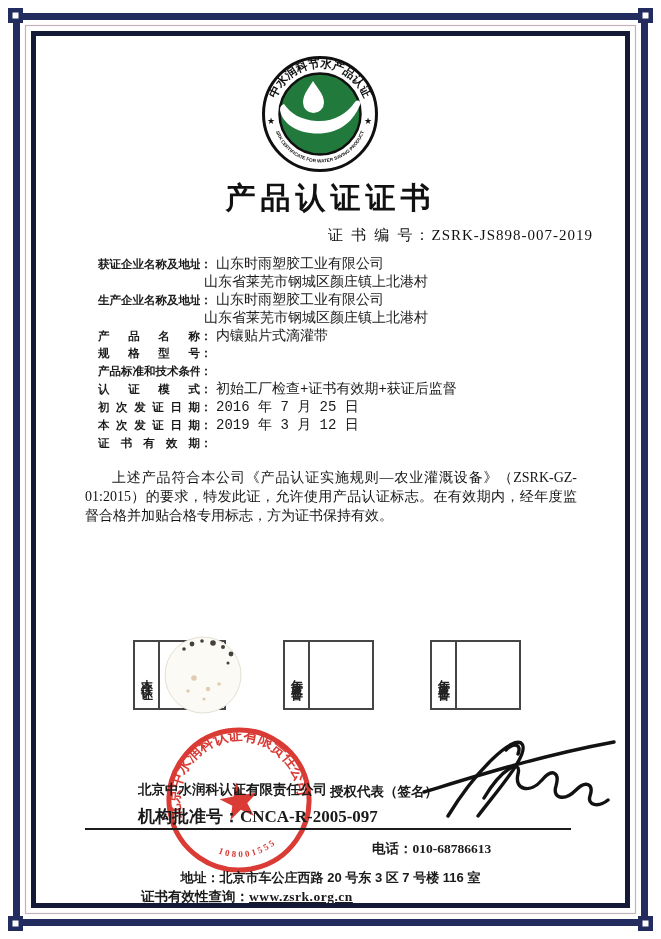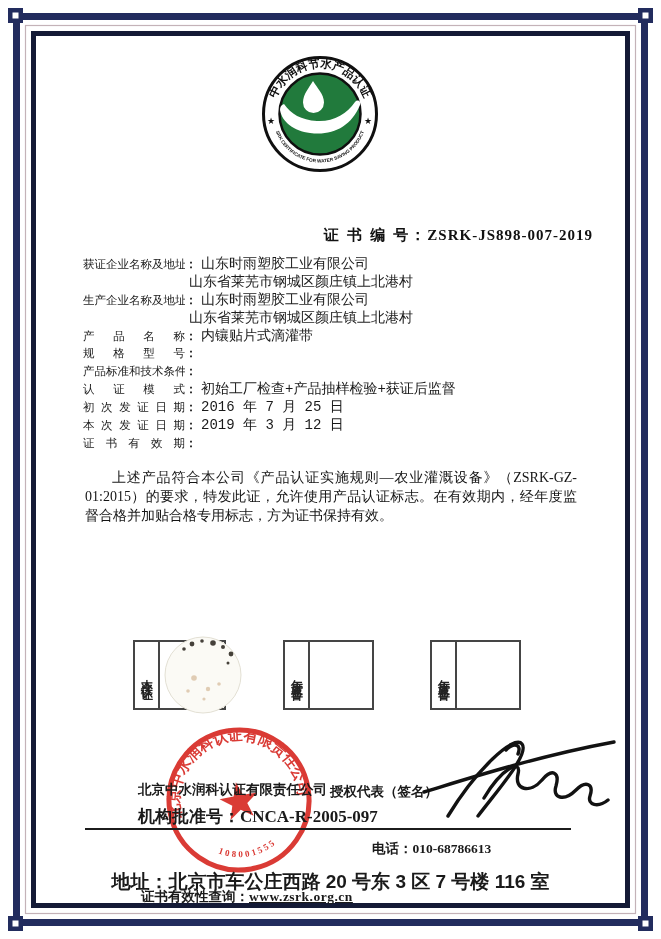--- a/index.html
+++ b/index.html
@@ -11,31 +11,31 @@
 
   .borders{position:absolute;left:0;top:0;}
 
   .logo-svg{position:absolute;left:260px;top:54px;}
 
   .title{
     position:absolute;top:178px;left:0;width:661px;text-align:center;
     font-size:30px;font-weight:bold;letter-spacing:5px;color:#111;
   }
   .certno{
-    position:absolute;top:226px;right:68px;font-size:15px;font-weight:bold;color:#111;
+    position:absolute;top:226px;right:68px;font-size:15px;font-weight:normal;color:#111;
     white-space:nowrap;
   }
   .certno .lab{letter-spacing:2px;}
   .certno .val{font-family:"Liberation Serif",serif;letter-spacing:1px;}
 
   .fields{position:absolute;left:83px;top:256px;width:510px;}
   .frow{display:flex;align-items:baseline;height:17.9px;line-height:17.9px;white-space:nowrap;}
   .flabel{
-    display:inline-block;width:102px;font-size:11.5px;font-weight:normal;
-    text-align:justify;text-align-last:justify;flex:none;overflow:hidden;
+    display:inline-block;width:102px;font-size:11.5px;font-weight:bold;
+    text-align:justify;text-align-last:justify;flex:none;overflow:hidden;margin-left:15px;
   }
   .fcolon{font-size:12px;font-weight:bold;flex:none;}
   .fvalue{font-family:Liberation Mono, monospace;font-size:14px;margin-left:4px;flex:none;}
 
   .statement{
     position:absolute;left:85px;top:469px;width:492px;
     font-family:"Liberation Serif",serif;font-size:14px;line-height:18.8px;
     text-indent:27px;text-align:justify;color:#151515;margin:0;
   }
 
@@ -60,21 +60,21 @@
   .rep-label{position:absolute;left:330px;top:783px;font-size:13.5px;font-weight:bold;white-space:nowrap;}
   .signature-svg{position:absolute;left:418px;top:728px;}
 
   .divider{position:absolute;left:85px;top:828px;width:486px;border-top:2px solid #1c1c1c;height:0;}
 
   .query-row{position:absolute;left:0;top:840px;width:661px;font-size:13.5px;font-weight:bold;white-space:nowrap;}
   .query-left{position:absolute;left:141px;top:0;margin-top:48px;}
   .query-url{font-family:"Liberation Serif",serif;text-decoration:underline;letter-spacing:0.5px;}
   .tel{position:absolute;left:372px;top:0;}
   .tel .num{font-family:"Liberation Serif",serif;text-align:center;}
-  .address{position:absolute;left:0;top:869px;width:661px;text-align:center;font-size:19px;font-weight:bold;white-space:nowrap;}
+  .address{position:absolute;left:0;top:869px;width:661px;text-align:center;font-size:13px;font-weight:bold;white-space:nowrap;}
   .address .val{font-weight:bold;}
 </style>
 </head>
 <body>
 
 <div class="page">
 
   <svg class="borders" width="661" height="939" viewBox="0 0 661 939">
     <rect x="16.5" y="16.5" width="628" height="906" fill="none" stroke="#222c5e" stroke-width="7"></rect>
     <rect x="25.5" y="25.5" width="610" height="888" fill="none" stroke="#c4b2b8" stroke-width="1.2"></rect>
@@ -104,20 +104,21 @@
     <text x="-53" y="10" font-size="9" fill="#101010">★</text>
     <text x="44" y="10" font-size="9" fill="#101010">★</text>
     <text font-size="4.7" font-weight="bold" fill="#101010" font-family="Liberation Sans, sans-serif">
       <textPath href="#logo-arc-bottom" startOffset="50%" text-anchor="middle">ZSRK CERTIFICATE FOR WATER SAVING PRODUCTS</textPath>
     </text>
     <circle cx="0" cy="0" r="40.5" fill="#217a3c" stroke="#101010" stroke-width="2.5"></circle>
     <path fill="#ffffff" d="M -7,-33 C -3,-26 4,-20 4,-11.5 A 10.5,10.5 0 1 1 -17,-11.5 C -17,-20 -11,-26 -7,-33 Z"></path>
     <path fill="#ffffff" d="M -40,-4 C -38,8 -26,17 -10,19 C 12,22 31,13 40,-9 C 41,-13 38,-15 35,-12 C 27,0 13,8 -3,7 C -19,6 -29,0 -36,-10 C -39,-9 -40,-7 -40,-4 Z"></path>
   </svg>
 
+  <div class="title">产品认证证书</div>
 
   <div class="certno">
     <span class="lab">证 书 编 号：</span><span class="val">ZSRK-JS898-007-2019</span>
   </div>
 
   <div class="fields">
     <div class="frow">
         <span class="flabel">获证企业名称及地址</span>
         <span class="fcolon">：</span>
         <span class="fvalue">山东时雨塑胶工业有限公司</span>
@@ -146,21 +147,21 @@
         <span class="flabel">规格型号</span>
         <span class="fcolon">：</span>
       </div>
     <div class="frow">
         <span class="flabel">产品标准和技术条件</span>
         <span class="fcolon">：</span>
       </div>
     <div class="frow">
         <span class="flabel">认证模式</span>
         <span class="fcolon">：</span>
-        <span class="fvalue">初始工厂检查+产品抽样检验+获证后监督</span>
+        <span class="fvalue">初始工厂检查+证书有效期+获证后监督</span>
       </div>
     <div class="frow">
         <span class="flabel">初次发证日期</span>
         <span class="fcolon">：</span>
         <span class="fvalue">2016 年 7 月 25 日</span>
       </div>
     <div class="frow">
         <span class="flabel">本次发证日期</span>
         <span class="fcolon">：</span>
         <span class="fvalue">2019 年 3 月 12 日</span>

